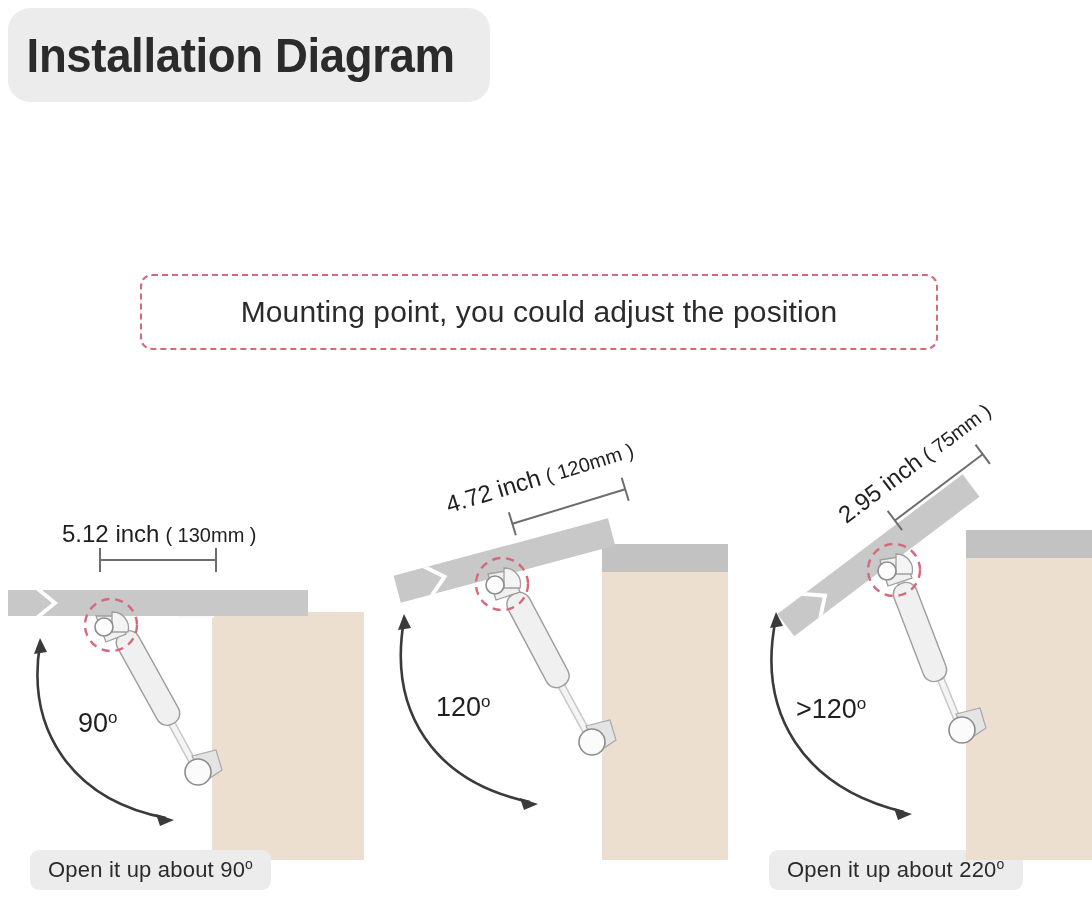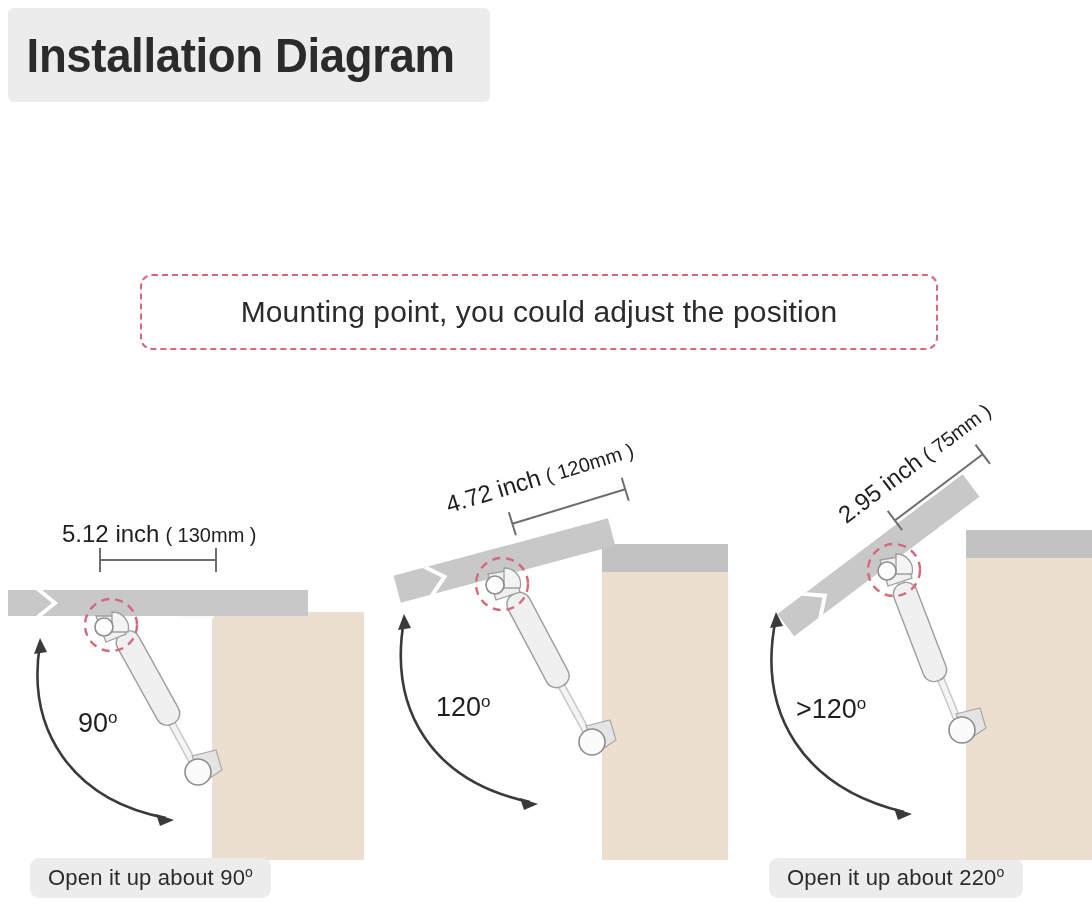--- a/index.html
+++ b/index.html
@@ -17,21 +17,21 @@
   }
 
   
   #title-banner {
     position: absolute;
     left: 8px;
     top: 8px;
     width: 482px;
     height: 94px;
     background: #ececec;
-    border-radius: 6px;
+    border-radius: 22px;
     display: flex;
     align-items: center;
   }
   #title-text {
     font-size: 49px;
     font-weight: 700;
     letter-spacing: -0.4px;
     color: #2b2b2b;
     padding-left: 20px;
     font-family: "Liberation Sans Narrow", "Liberation Sans", sans-serif;
@@ -77,21 +77,21 @@
     left: 0;
     top: 0;
     width: 364px;
     height: 440px;
     overflow: visible;
   }
 
   
   .caption-pill {
     position: absolute;
-    bottom: 8px;
+    bottom: 16px;
     height: 40px;
     background: #ececec;
     border-radius: 9px;
     display: flex;
     align-items: center;
     justify-content: center;
     padding: 0 18px;
     box-sizing: border-box;
     white-space: nowrap;
   }

